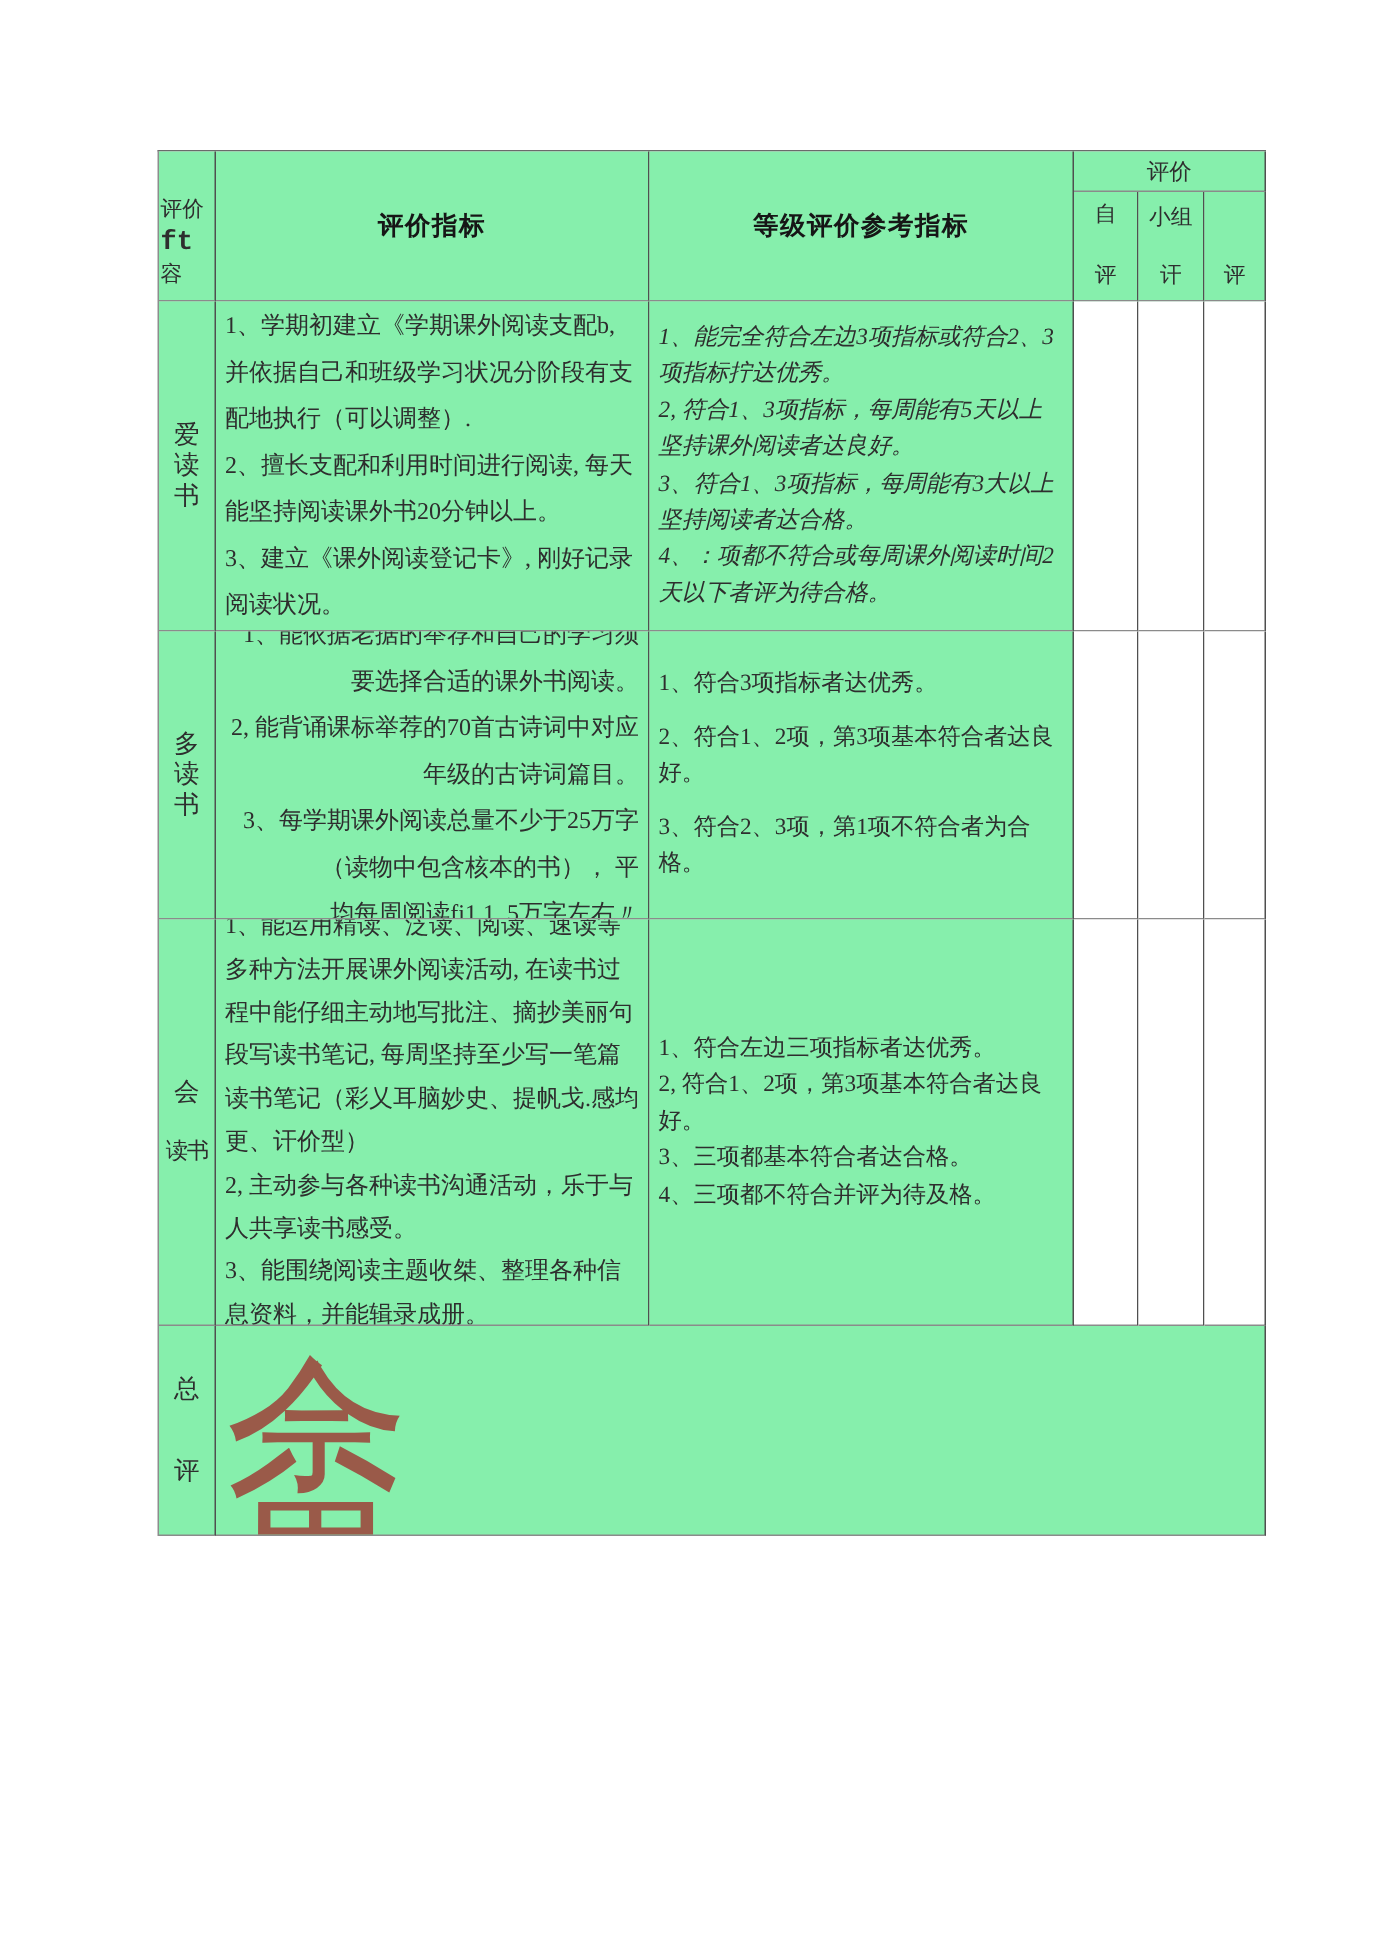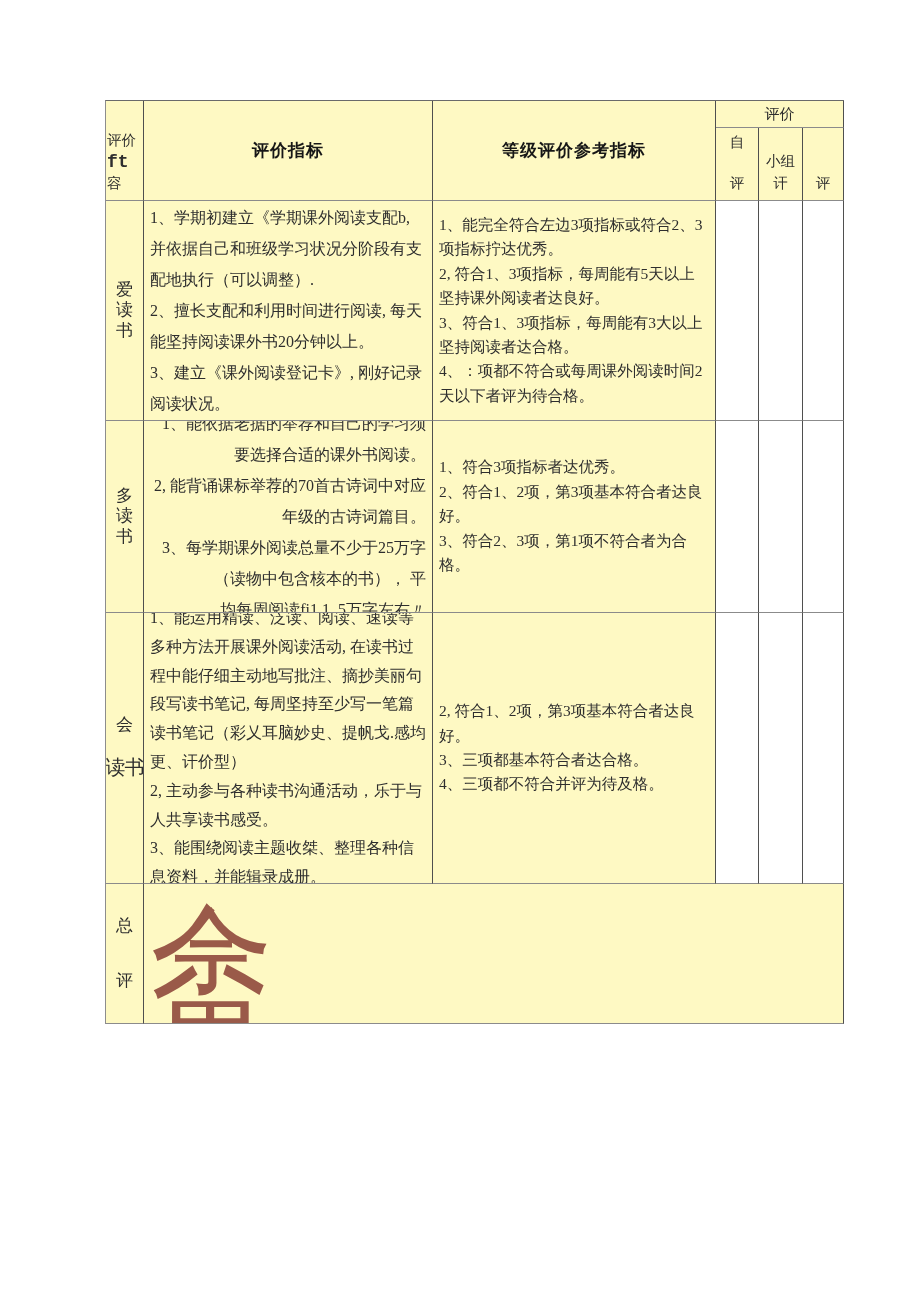--- a/index.html
+++ b/index.html
@@ -24,21 +24,21 @@
     grid-template-columns: 38px 289px 283px 43px 44px 41px;
     grid-template-rows: 27px 73px 220px 192px 271px 140px;
     border-top: 1px solid #6a6a6a;
     border-left: 1px solid #8d8d8d;
     background: #ffffff;
   }
   .c {
     box-sizing: border-box;
     border-right: 1px solid #4f4f4f;
     border-bottom: 1px solid #8b8b8b;
-    background: #fef9c3;
+    background: #86efac;
     overflow: hidden;
   }
   
   .hdr-content {
     grid-column: 1; grid-row: 1 / 3;
     display: flex; flex-direction: column;
     justify-content: flex-end; align-items: flex-start;
     padding: 0 1px 6px 1px;
     font-size: 14.5px; line-height: 1.35;
   }
@@ -56,31 +56,31 @@
   .hdr-evalgroup {
     grid-column: 4 / 7; grid-row: 1;
     display: flex; align-items: center; justify-content: center;
     font-size: 15px;
   }
   .hdr-sub {
     font-size: 14.5px; text-align: center;
     display: flex; flex-direction: column; align-items: center;
   }
   .hdr-self { grid-column: 4; grid-row: 2; justify-content: space-between; padding: 5px 0 7px 0; }
-  .hdr-group { grid-column: 5; grid-row: 2; justify-content: flex-end; padding-bottom: 7px; row-gap: 3px; }
+  .hdr-group { grid-column: 5; grid-row: 2; justify-content: flex-end; padding-bottom: 7px; row-gap: 20px; }
   .hdr-teacher { grid-column: 6; grid-row: 2; justify-content: flex-end; padding-bottom: 7px; }
   
   .label-cell {
     display: flex; flex-direction: column;
     align-items: center; justify-content: center;
     font-size: 17px; line-height: 1.18; white-space: nowrap;
   }
   .label-cell.gap22 { row-gap: 22px; }
   .label-cell.gap34 { row-gap: 34px; }
-  .label-cell .lbl2 { font-size: 20px; letter-spacing: -1px; font-family: Liberation Mono, monospace; }
+  .label-cell .lbl2 { font-size: 15px; letter-spacing: -1px; }
   
   .text-cell {
     display: flex; flex-direction: column; justify-content: center;
     padding: 3px 6px;
   }
   .indicators { font-size: 16px; line-height: 1.94; }
   .reference  { font-size: 15.5px; line-height: 1.58; }
   .text-cell p { margin: 0; word-break: break-all; }
   
   .summary-cell {
@@ -127,60 +127,61 @@
     <div class="c label-cell" style="grid-column:1; grid-row:3;">
       <span>爱</span>
       <span>读</span>
       <span>书</span>
     </div>
     <div class="c text-cell indicators" style="grid-column:2; grid-row:3;">
       <p>1、学期初建立《学期课外阅读支配b, 并依据自己和班级学习状况分阶段有支配地执行（可以调整）.</p>
       <p>2、擅长支配和利用时间进行阅读, 每天能坚持阅读课外书20分钟以上。</p>
       <p>3、建立《课外阅读登记卡》, 刚好记录阅读状况。</p>
     </div>
-    <div class="c text-cell reference" style="grid-column:3; grid-row:3;">
+    <div class="c text-cell reference" style="grid-column:3; grid-row:3;font-style:italic;">
       <p>1、能完全符合左边3项指标或符合2、3项指标拧达优秀。</p>
       <p>2, 符合1、3项指标，每周能有5天以上坚持课外阅读者达良好。</p>
       <p>3、符合1、3项指标，每周能有3大以上坚持阅读者达合格。</p>
       <p>4、：项都不符合或每周课外阅读时间2天以下者评为待合格。</p>
     </div>
     <div class="c empty-cell" style="grid-column:4; grid-row:3;"></div>
     <div class="c empty-cell" style="grid-column:5; grid-row:3;"></div>
     <div class="c empty-cell" style="grid-column:6; grid-row:3;"></div>
 
     <div class="c label-cell" style="grid-column:1; grid-row:4;">
       <span>多</span>
       <span>读</span>
       <span>书</span>
     </div>
     <div class="c text-cell indicators" style="grid-column:2; grid-row:4;text-align:right;">
       <p>1、能依据老据的举荐和自己的学习须要选择合适的课外书阅读。</p>
       <p>2, 能背诵课标举荐的70首古诗词中对应年级的古诗词篇目。</p>
       <p>3、每学期课外阅读总量不少于25万字（读物中包含核本的书）， 平</p>
       <p>均每周阅读fi1.1..5万字左右〃</p>
     </div>
-    <div class="c text-cell reference" style="grid-column:3; grid-row:4;">
+    <div class="c text-cell reference" style="grid-column:3; grid-row:4;gap:11px;">
       <p>1、符合3项指标者达优秀。</p>
       <p>2、符合1、2项，第3项基本符合者达良好。</p>
       <p>3、符合2、3项，第1项不符合者为合格。</p>
     </div>
     <div class="c empty-cell" style="grid-column:4; grid-row:4;"></div>
     <div class="c empty-cell" style="grid-column:5; grid-row:4;"></div>
     <div class="c empty-cell" style="grid-column:6; grid-row:4;"></div>
 
     <div class="c label-cell gap22" style="grid-column:1; grid-row:5;">
       <span>会</span>
       <span class="lbl2">读书</span>
     </div>
     <div class="c text-cell indicators" style="grid-column:2; grid-row:5; line-height:1.8;">
       <p>1、能运用精读、泛读、阅读、速读等多种方法开展课外阅读活动, 在读书过程中能仔细主动地写批注、摘抄美丽句段写读书笔记, 每周坚持至少写一笔篇读书笔记（彩乂耳脑妙史、提帆戈.感均更、讦价型）</p>
       <p>2, 主动参与各种读书沟通活动，乐于与人共享读书感受。</p>
       <p>3、能围绕阅读主题收桀、整理各种信息资料，并能辑录成册。</p>
     </div>
     <div class="c text-cell reference" style="grid-column:3; grid-row:5;">
+      <p>1、符合左边三项指标者达优秀。</p>
       <p>2, 符合1、2项，第3项基本符合者达良好。</p>
       <p>3、三项都基本符合者达合格。</p>
       <p>4、三项都不符合并评为待及格。</p>
     </div>
     <div class="c empty-cell" style="grid-column:4; grid-row:5;"></div>
     <div class="c empty-cell" style="grid-column:5; grid-row:5;"></div>
     <div class="c empty-cell" style="grid-column:6; grid-row:5;"></div>
 
     <div class="c label-cell gap34" style="grid-column:1; grid-row:6;">
       <span>总</span>

